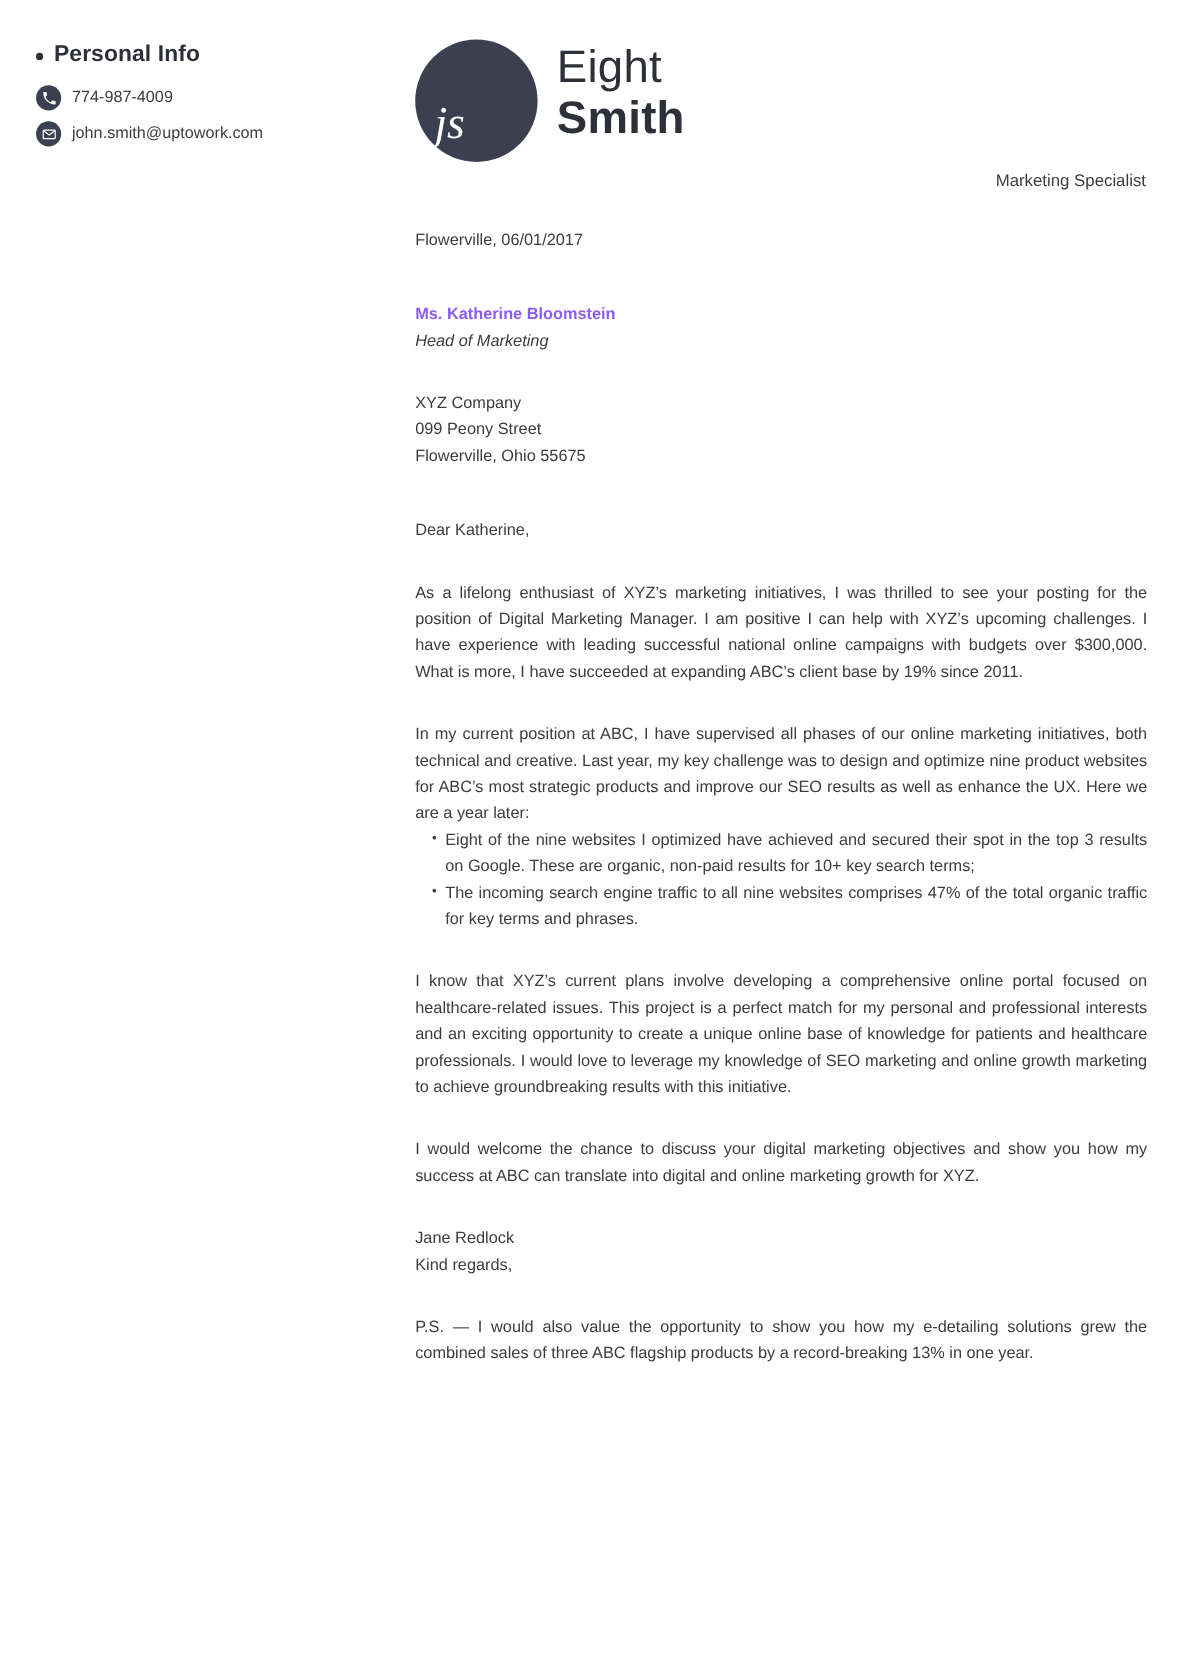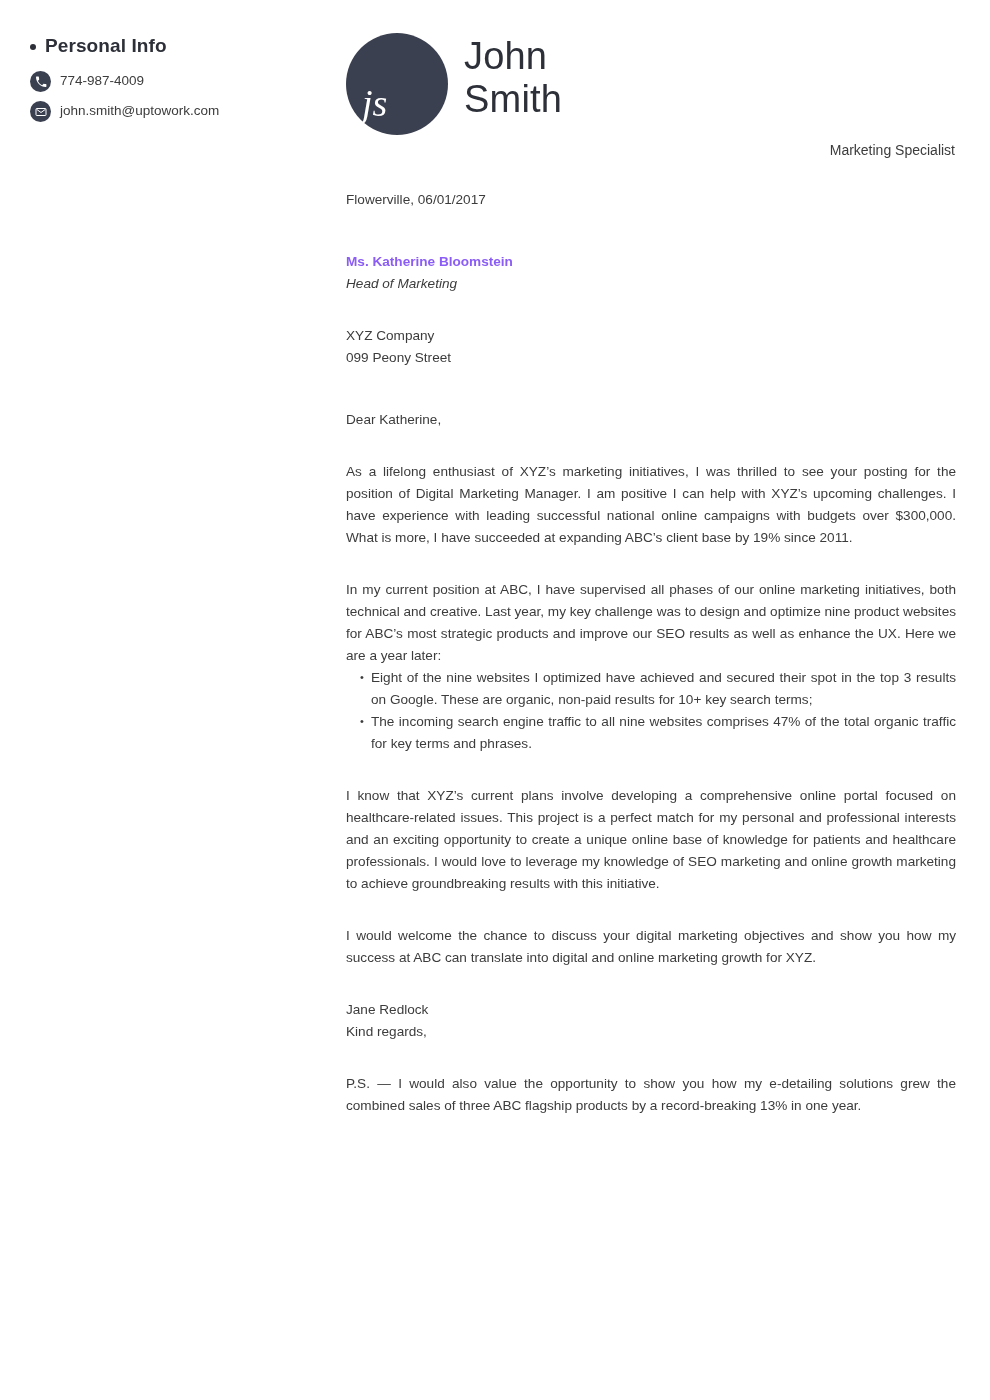--- a/index.html
+++ b/index.html
@@ -130,21 +130,21 @@
   }
   .name-first {
     font-size: 38px;
     font-weight: 300;
     color: #2d3038;
     line-height: 1.12;
     letter-spacing: 0.2px;
   }
   .name-last {
     font-size: 38px;
-    font-weight: normal;
+    font-weight: bold;
     color: #2d3038;
     line-height: 1.12;
     letter-spacing: 0.2px;
   }
   .job-title {
     text-align: right;
     font-size: 14px;
     font-weight: 300;
     color: #3c3c3c;
     margin-top: 7px;
@@ -241,40 +241,41 @@
     </div>
   </aside>
 
   <main class="main">
 
     <div class="letter-header">
       <div class="avatar">
         <div class="avatar-monogram">js</div>
       </div>
       <div class="name-block">
-        <div class="name-first">John</div>
+        <div class="name-first">Eight</div>
         <div class="name-last">Smith</div>
       </div>
     </div>
 
     <div class="job-title">Marketing Specialist</div>
 
     <div class="letter-body">
 
       <div class="date-line">Flowerville, 06/01/2017</div>
 
       <div class="block-gap"></div>
 
       <div class="recipient-name">Ms. Katherine Bloomstein</div>
       <div class="recipient-role">Head of Marketing</div>
 
       <div class="small-gap"></div>
 
       <div class="addr-line">XYZ Company</div>
       <div class="addr-line">099 Peony Street</div>
+      <div class="addr-line">Flowerville, Ohio 55675</div>
 
       <div class="block-gap"></div>
 
       <div class="salutation">Dear Katherine,</div>
 
       <div class="small-gap"></div>
 
       <p class="para">As a lifelong enthusiast of XYZ’s marketing initiatives, I was thrilled to see your posting for the position of Digital Marketing Manager. I am positive I can help with XYZ’s upcoming challenges. I have experience with leading successful national online campaigns with budgets over $300,000. What is more, I have succeeded at expanding ABC’s client base by 19% since 2011.</p>
 
       <div class="small-gap"></div>

